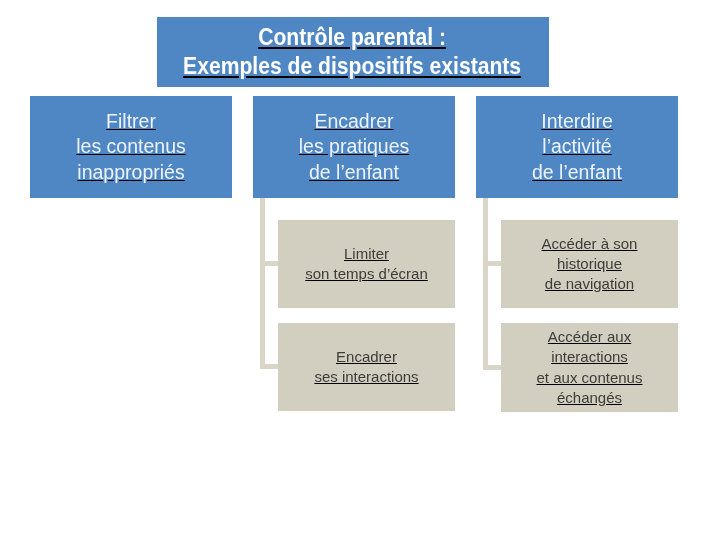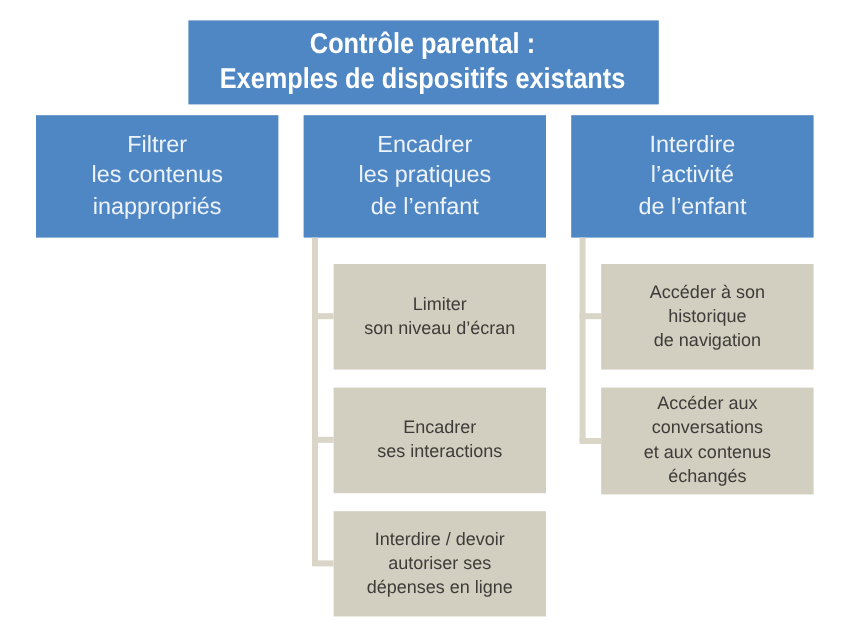--- a/index.html
+++ b/index.html
@@ -11,20 +11,21 @@
     --background: #ffffff;
   }
   * { margin:0; padding:0; box-sizing:border-box; }
   html,body { background:#fff; }
   .page {
     width:705px; height:514px;
     background:var(--background);
     position:relative;
     overflow:hidden;
     font-family:"Liberation Sans", sans-serif;
+    text-decoration:underline;
   }
   .title-box {
     width:392px; height:70px;
     margin:17px auto 0;
     background:var(--blue);
     display:flex; align-items:center; justify-content:center;
   }
   .title-text {
     color:#ffffff;
     font-weight:bold;
@@ -111,50 +112,45 @@
     <section class="col">
       <header class="col-header">
         <div class="col-header-text">Encadrer
 les pratiques
 de l’enfant</div>
       </header>
       <div class="children">
         <div class="vline"></div>
         <div class="node">
           <span>Limiter
-son niveau d’écran</span>
+son temps d’écran</span>
         </div>
         <div class="node">
           <span>Encadrer
 ses interactions</span>
-        </div>
-        <div class="node">
-          <span>Interdire / devoir
-autoriser ses
-dépenses en ligne</span>
         </div>
       </div>
     </section>
 
     <section class="col">
       <header class="col-header">
         <div class="col-header-text">Interdire
 l’activité
 de l’enfant</div>
       </header>
       <div class="children">
         <div class="vline"></div>
         <div class="node">
           <span>Accéder à son
 historique
 de navigation</span>
         </div>
         <div class="node">
           <span>Accéder aux
-conversations
+interactions
 et aux contenus
 échangés</span>
         </div>
       </div>
     </section>
 
   </div>
 </div>
 
 </body></html>

